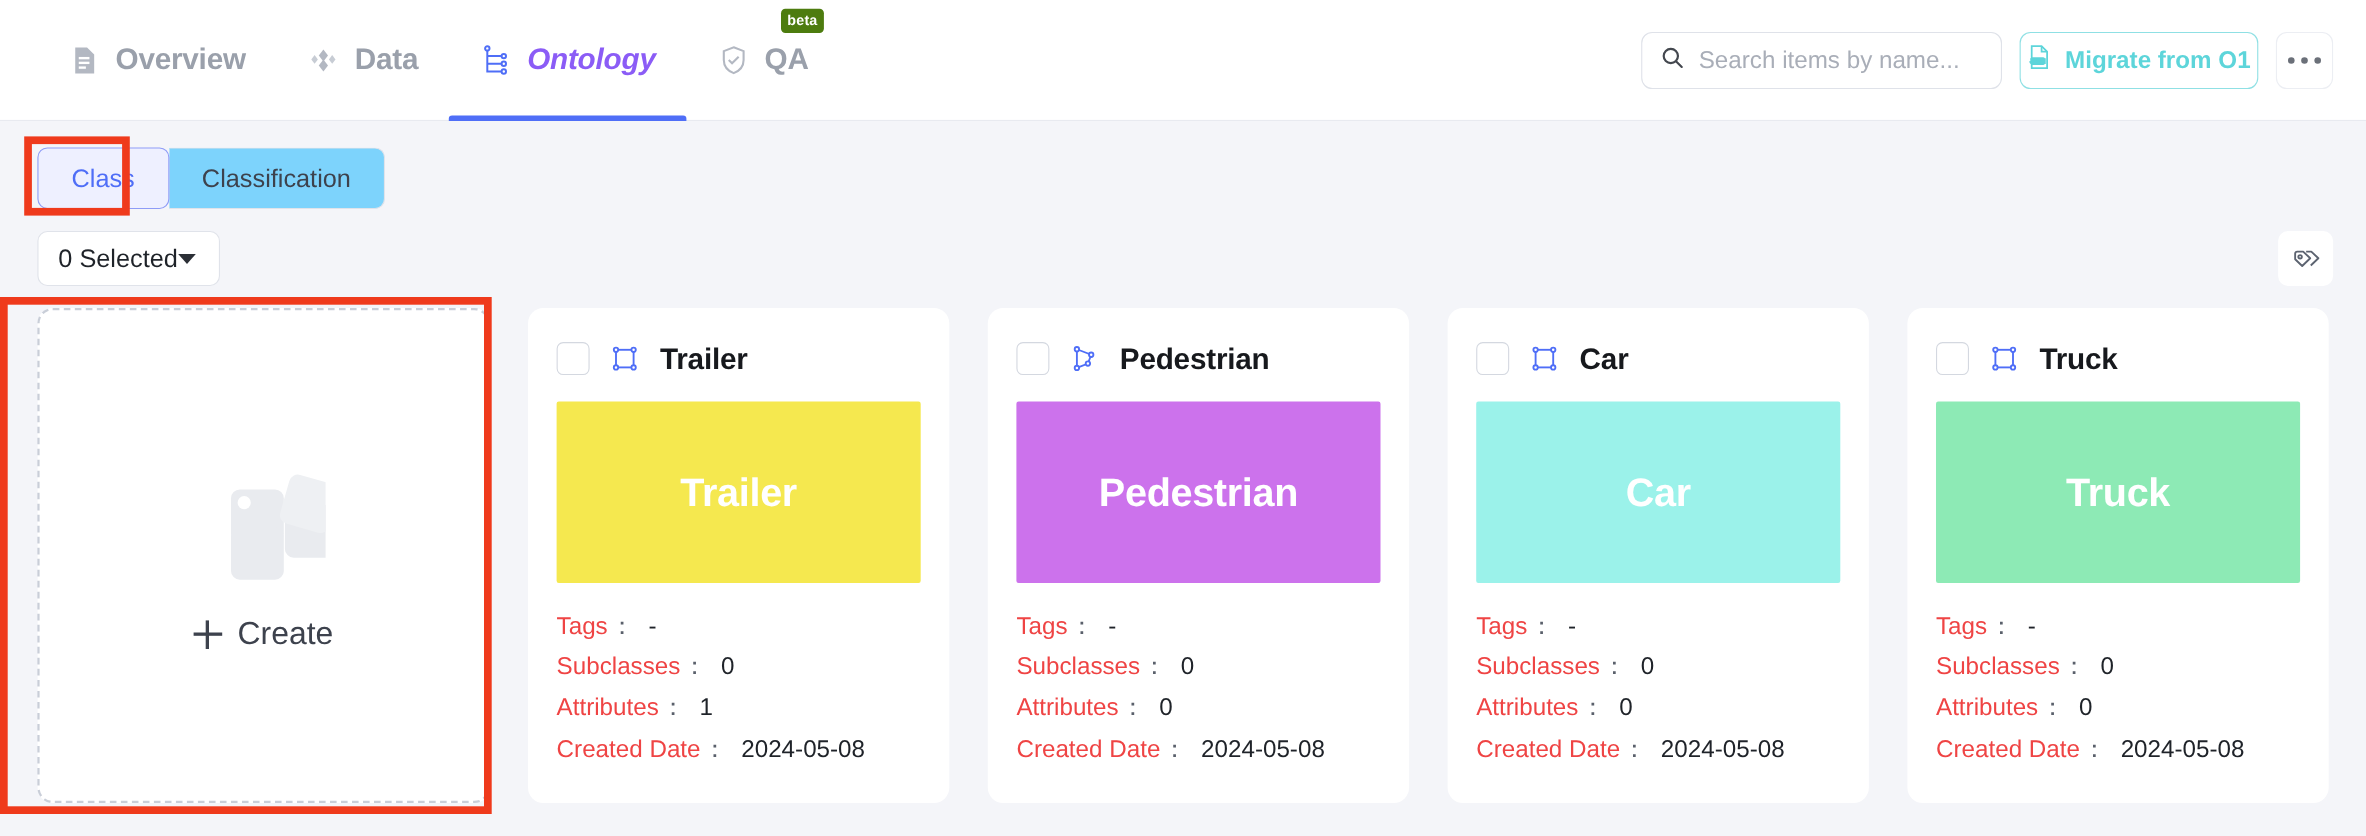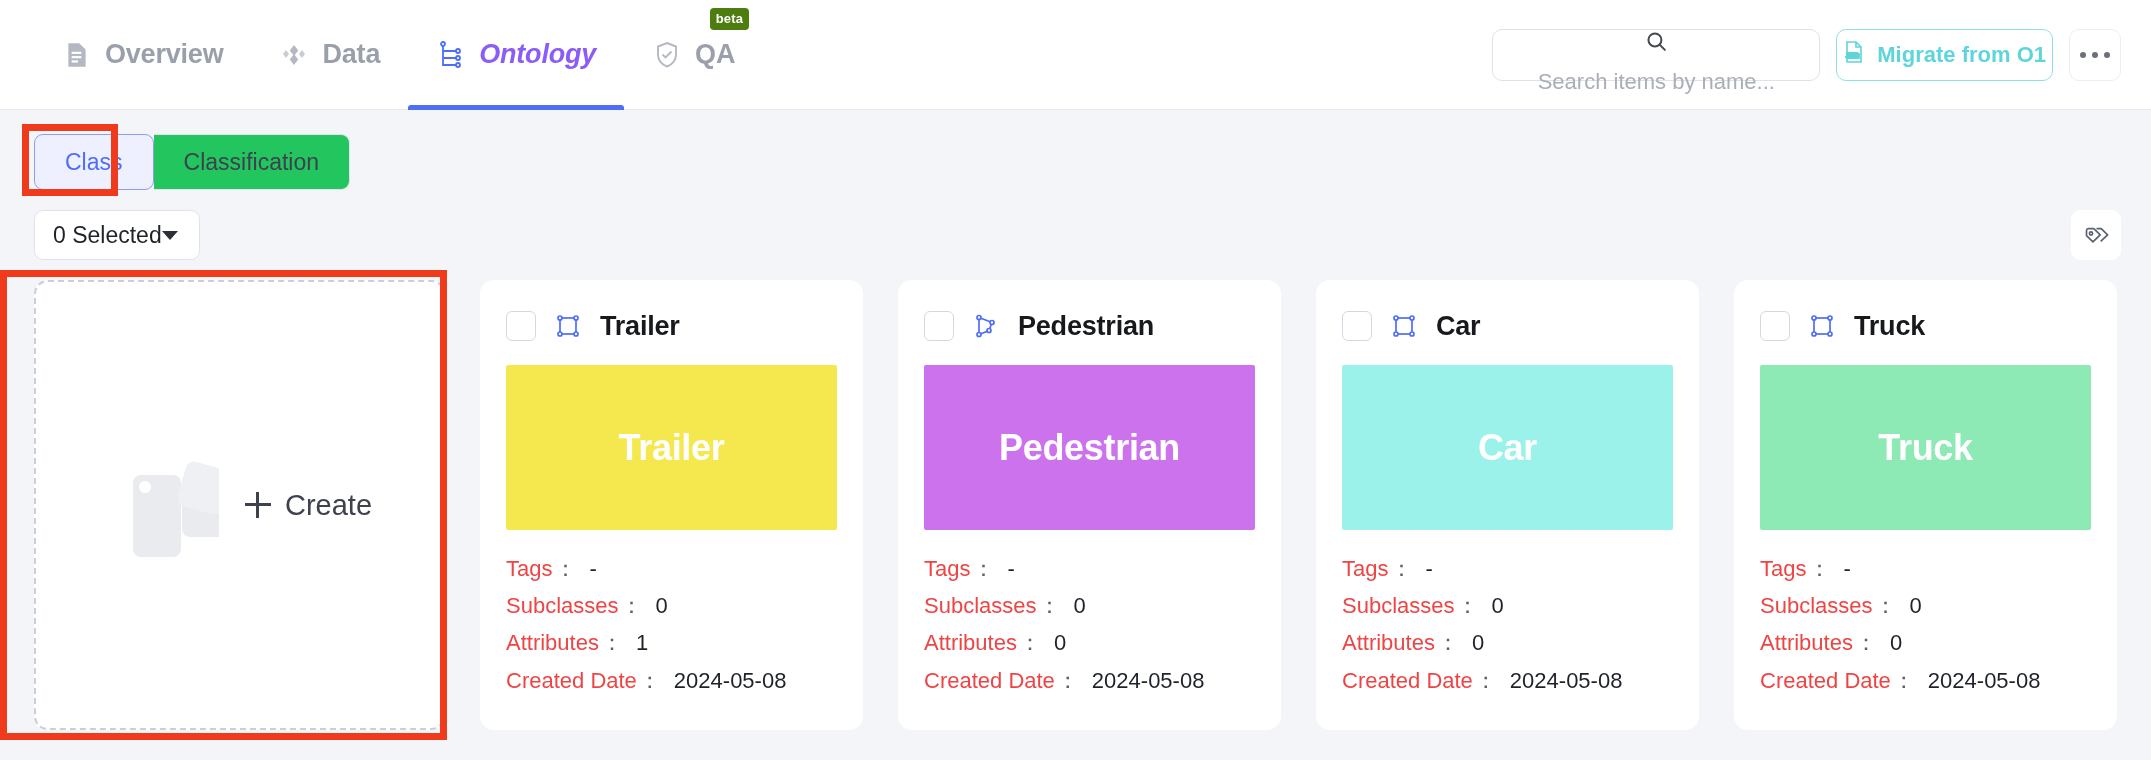--- a/index.html
+++ b/index.html
@@ -84,21 +84,20 @@
     width: 328px;
     height: 52px;
     border: 1px solid #dfe2e9;
     border-radius: 10px;
     display: flex;
     align-items: center;
     gap: 12px;
     padding: 0 16px;
     background: #fff;
     cursor: text;
-    flex-direction: column;
   }
   .search-ph { color: #a9aeb8; font-size: 22px; }
 
   .btn {
     height: 52px;
     border-radius: 10px;
     display: flex;
     align-items: center;
     justify-content: center;
     gap: 12px;
@@ -138,21 +137,21 @@
     display: flex;
     gap: 0;
   }
   .seg {
     height: 56px;
     padding: 0 30px;
     display: flex;
     align-items: center;
     justify-content: center;
     font-size: 23px;
-    background: #22c55e;
+    background: #7dd3fc;
     border: 1px solid #e0e3ea;
     color: #3d424d;
     cursor: pointer;
     font-weight: 500;
   }
   .seg:first-child { border-radius: 9px 0 0 9px; }
   .seg:last-child  { border-radius: 0 9px 9px 0; border-left: none; }
   .seg.active {
     background: #eef0ff;
     border-color: #8e9cf7;
@@ -225,21 +224,21 @@
 
   
   .create-card {
     width: 411px;
     margin-left: 0;
     background: #ffffff;
     border: 2px dashed #c9ced8;
     border-radius: 14px;
     height: 450px;
     display: flex;
-    flex-direction: row;
+    flex-direction: column;
     align-items: center;
     justify-content: center;
     gap: 26px;
     cursor: pointer;
   }
   .create-label {
     display: flex;
     align-items: center;
     gap: 14px;
     font-size: 29px;

